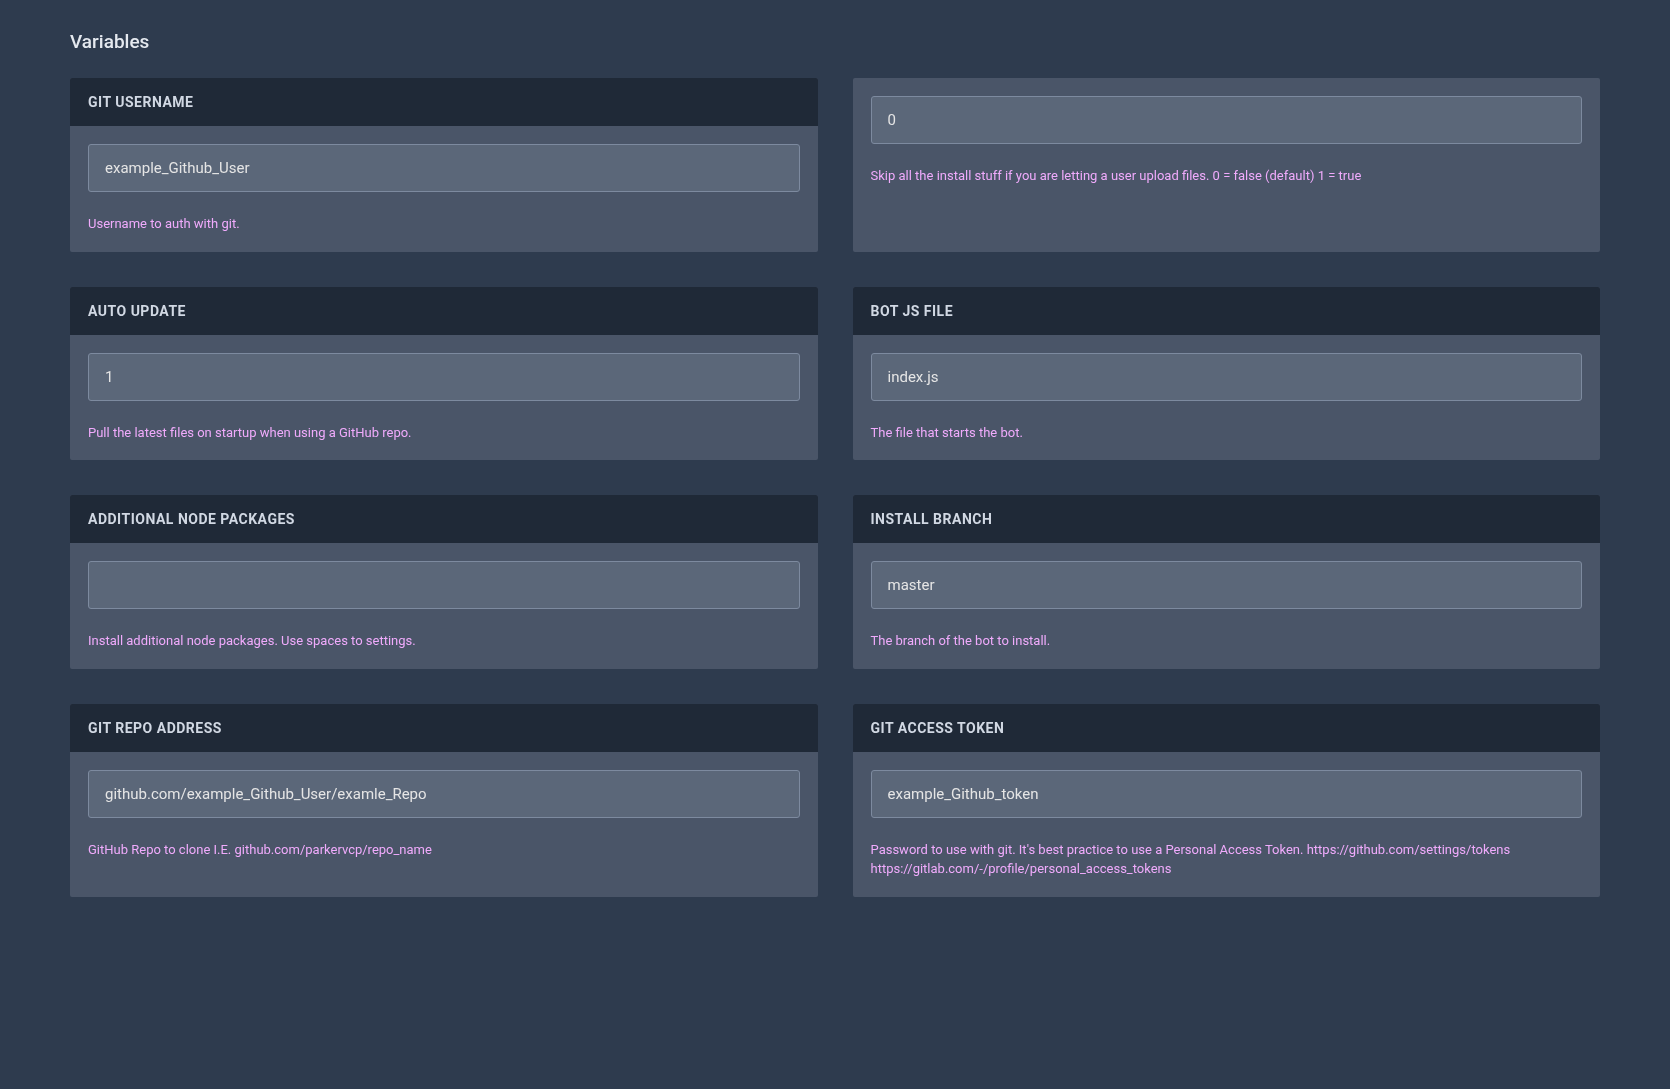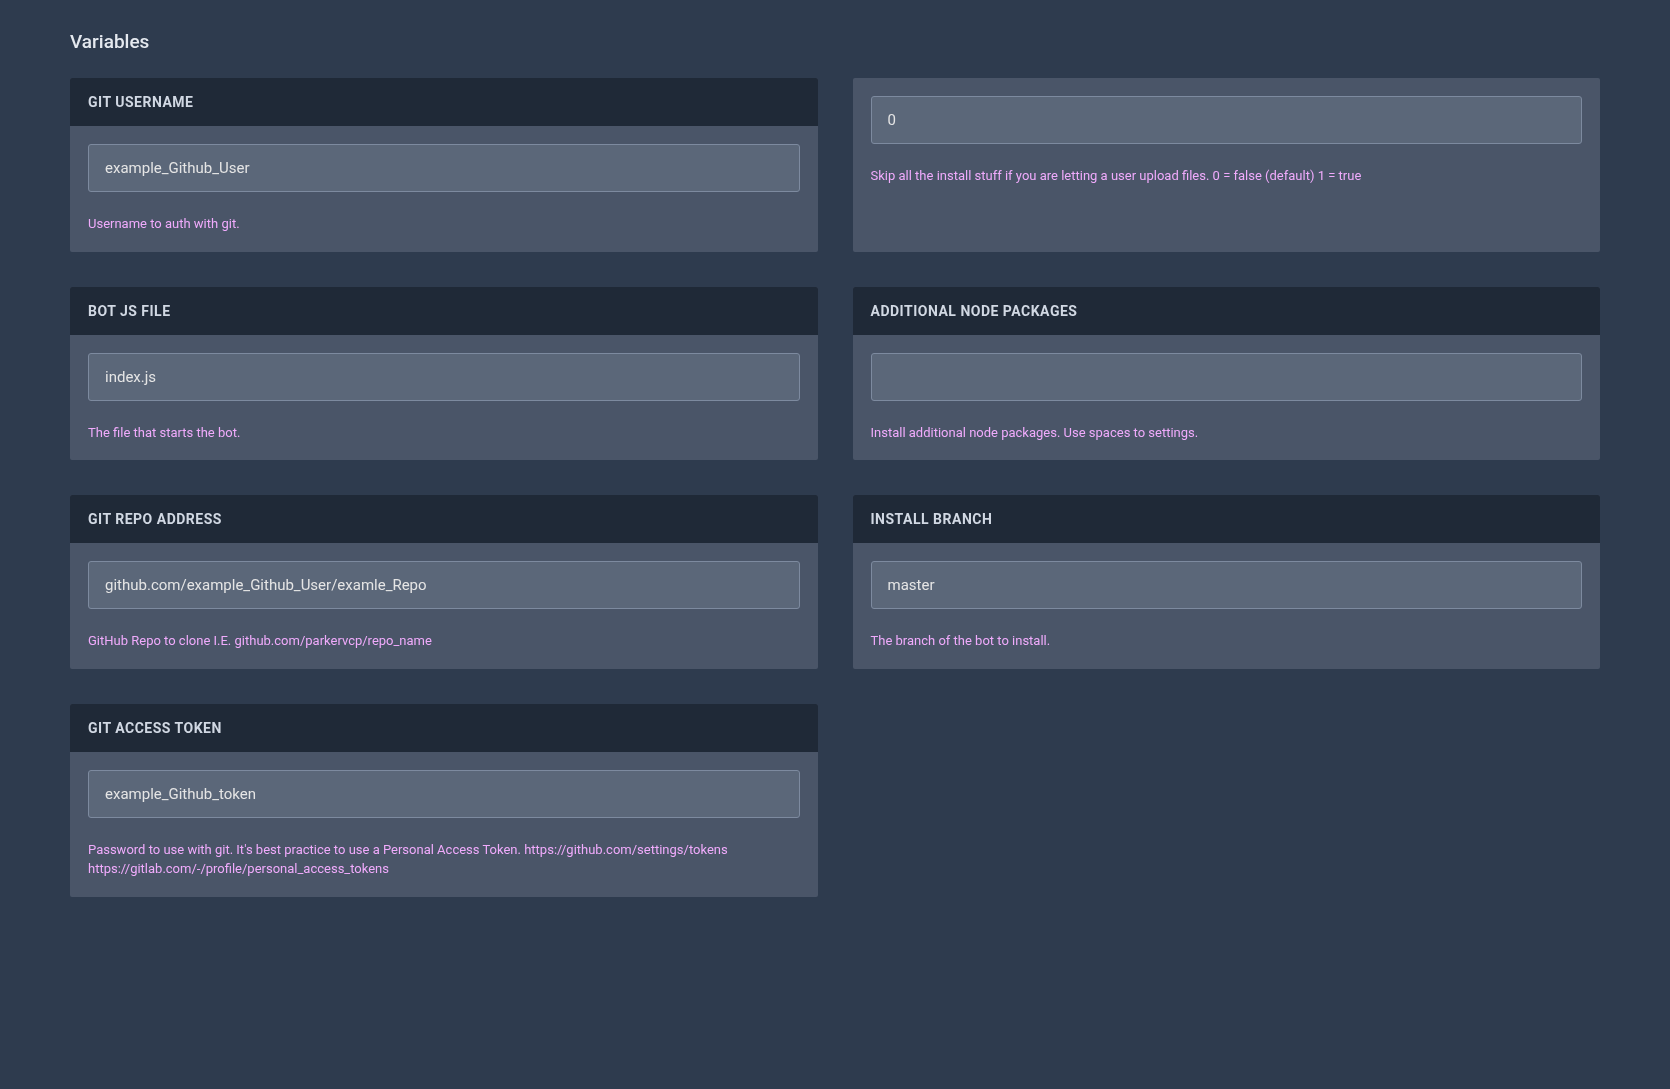--- a/index.html
+++ b/index.html
@@ -74,50 +74,57 @@
     </div>
   </div>
 
   <div class="variable-card">
     <div class="card-body">
       <input type="text" class="variable-input" value="0" style="">
       <p class="variable-description">Skip all the install stuff if you are letting a user upload files. 0 = false (default) 1 = true</p>
     </div>
   </div>
 
+  <div class="variable-card">
+    <div class="card-header">AUTO UPDATE</div>
+    <div class="card-body">
+      <input type="text" class="variable-input" value="1" style="">
+      <p class="variable-description">Pull the latest files on startup when using a GitHub repo.</p>
+    </div>
+  </div>
 
   <div class="variable-card">
     <div class="card-header">BOT JS FILE</div>
     <div class="card-body">
       <input type="text" class="variable-input" value="index.js" style="">
       <p class="variable-description">The file that starts the bot.</p>
     </div>
   </div>
 
   <div class="variable-card">
     <div class="card-header">ADDITIONAL NODE PACKAGES</div>
     <div class="card-body">
       <input type="text" class="variable-input" value="" style="">
       <p class="variable-description">Install additional node packages. Use spaces to settings.</p>
     </div>
   </div>
 
   <div class="variable-card">
+    <div class="card-header">INSTALL BRANCH</div>
+    <div class="card-body">
+      <input type="text" class="variable-input" value="master" style="">
+      <p class="variable-description">The branch of the bot to install.</p>
+    </div>
+  </div>
+
+  <div class="variable-card">
     <div class="card-header">GIT REPO ADDRESS</div>
     <div class="card-body">
       <input type="text" class="variable-input" value="github.com/example_Github_User/examle_Repo" style="">
       <p class="variable-description">GitHub Repo to clone I.E. github.com/parkervcp/repo_name</p>
-    </div>
-  </div>
-
-  <div class="variable-card">
-    <div class="card-header">INSTALL BRANCH</div>
-    <div class="card-body">
-      <input type="text" class="variable-input" value="master" style="">
-      <p class="variable-description">The branch of the bot to install.</p>
     </div>
   </div>
 
   <div class="variable-card">
     <div class="card-header">GIT ACCESS TOKEN</div>
     <div class="card-body">
       <input type="text" class="variable-input" value="example_Github_token" style="">
       <p class="variable-description">Password to use with git. It's best practice to use a Personal Access Token. https://github.com/settings/tokens https://gitlab.com/-/profile/personal_access_tokens</p>
     </div>
   </div>

